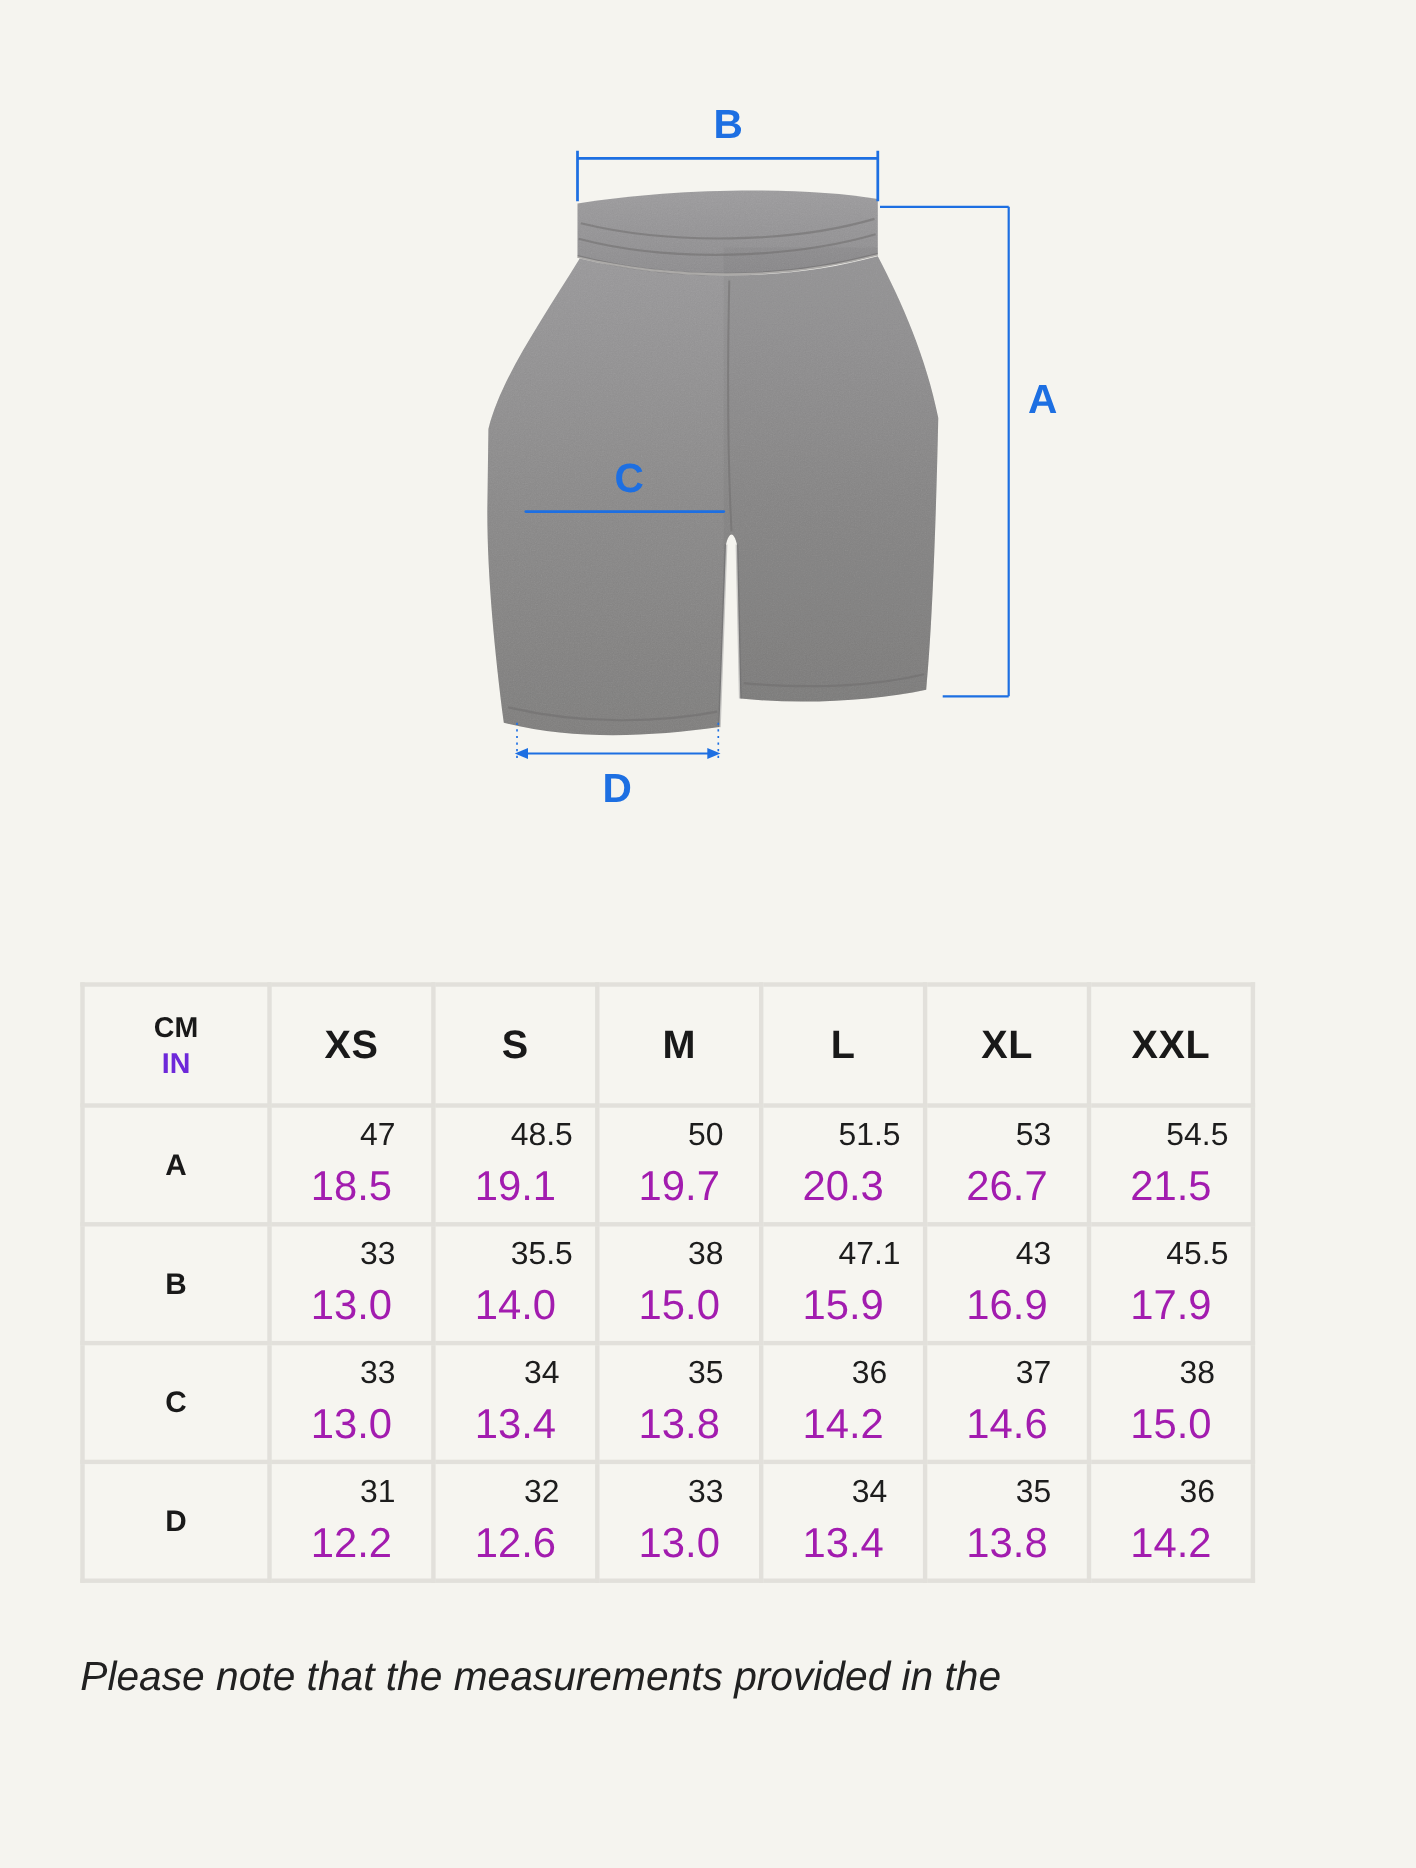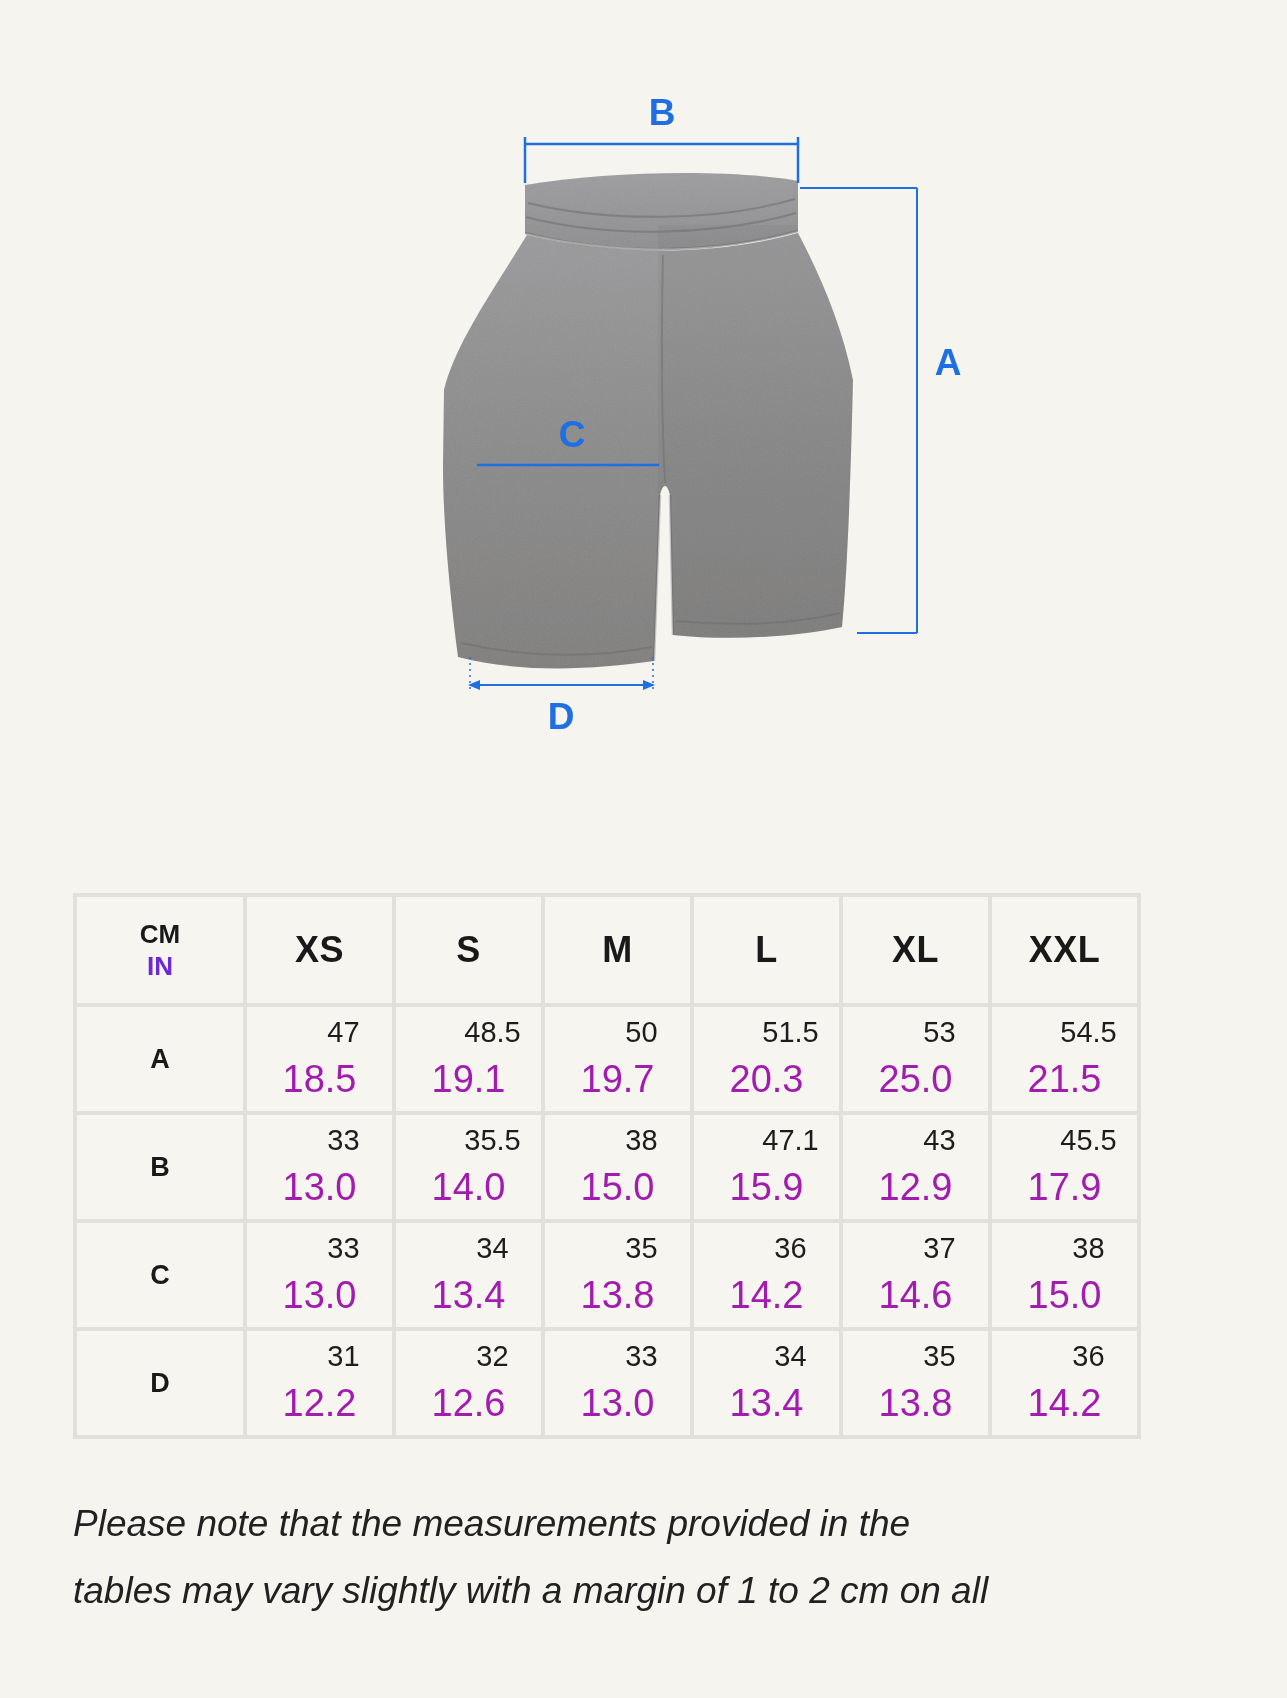--- a/index.html
+++ b/index.html
@@ -165,21 +165,21 @@
       <td>
             <div class="val-cm">50</div>
             <div class="val-in">19.7</div>
           </td>
       <td>
             <div class="val-cm">51.5</div>
             <div class="val-in">20.3</div>
           </td>
       <td>
             <div class="val-cm">53</div>
-            <div class="val-in">25.0</div>
+            <div class="val-in">26.7</div>
           </td>
       <td>
             <div class="val-cm">54.5</div>
             <div class="val-in">21.5</div>
           </td>
     </tr>
 
     <tr class="data-row">
       <th class="row-letter">B</th>
       <td>
@@ -193,21 +193,21 @@
       <td>
             <div class="val-cm">38</div>
             <div class="val-in">15.0</div>
           </td>
       <td>
             <div class="val-cm">47.1</div>
             <div class="val-in">15.9</div>
           </td>
       <td>
             <div class="val-cm">43</div>
-            <div class="val-in">12.9</div>
+            <div class="val-in">16.9</div>
           </td>
       <td>
             <div class="val-cm">45.5</div>
             <div class="val-in">17.9</div>
           </td>
     </tr>
 
     <tr class="data-row">
       <th class="row-letter">C</th>
       <td>
@@ -261,16 +261,15 @@
       <td>
             <div class="val-cm">36</div>
             <div class="val-in">14.2</div>
           </td>
     </tr>
   </tbody>
     </table>
 
   <div class="note">
     <div>Please note that the measurements provided in the</div>
-    <div>tables may vary slightly with a margin of 1 to 2 cm on all</div>
   </div>
 
 </div>
 
 </body></html>

